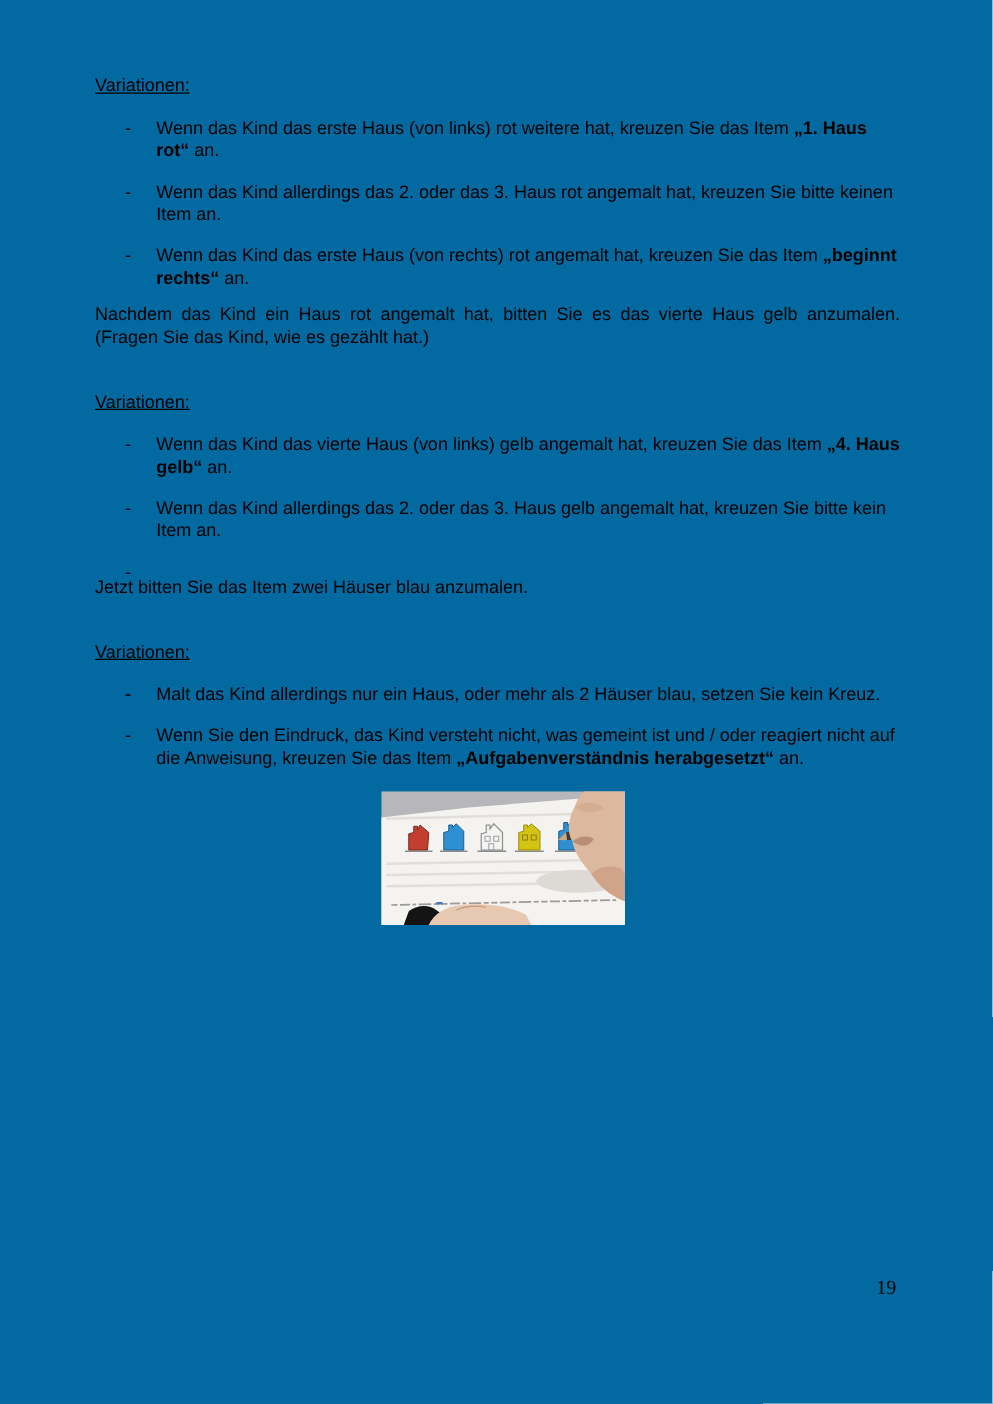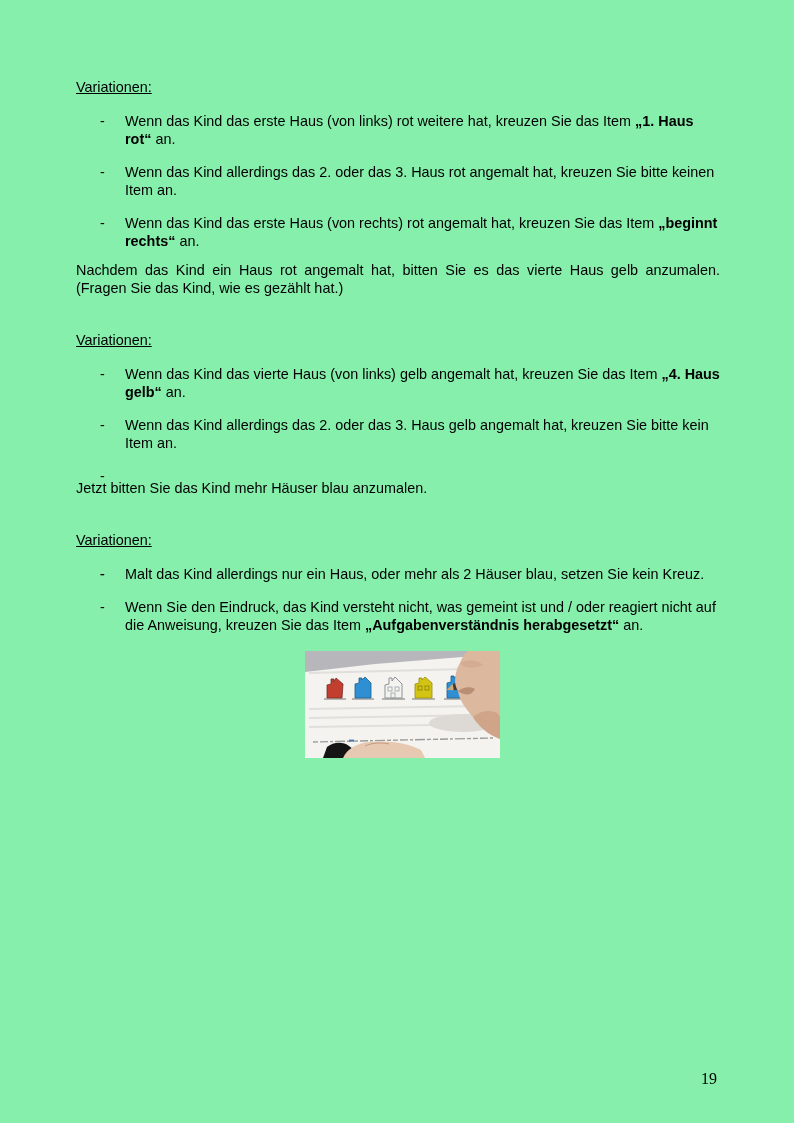--- a/index.html
+++ b/index.html
@@ -1,22 +1,22 @@
 <!DOCTYPE html>
 <html><head>
 <meta charset="utf-8">
 <style>
   * { margin:0; padding:0; box-sizing:border-box; }
   html,body { background:#ffffff; }
   body { font-family:"Liberation Sans", sans-serif; color:#000; }
   .page {
     position:relative;
     width:794px; height:1123px;
-    background:#86efac;
-    padding:78px 74px 0 76px;
+    background:#0369a1;
+    padding:60px 74px 0 76px;
     overflow:hidden;
   }
   .heading {
     font-size:14.4px; font-weight:normal;
     line-height:18px;
     text-decoration:underline;
     margin:0 0 16px 0;
   }
   .heading.spaced { margin-top:34px; }
   ul.bullets { list-style:none; margin:0; padding:0; }
@@ -39,21 +39,21 @@
   figure.photo {
     display:block;
     width:195px; height:107px;
     margin:17px auto 0 auto;
     position:relative;
     left:4px;
   }
   figure.photo svg { display:block; width:195px; height:107px; }
   .page-number {
     position:absolute;
-    top:1070px; right:77px;
+    top:1022px; right:77px;
     font-family:"Liberation Serif", serif;
     font-size:16px; line-height:18px;
     color:#000;
   }
 </style>
 </head>
 <body>
 
 <div class="page">
 
@@ -83,21 +83,21 @@
     </li>
     <li>
       <span class="dash">-</span>
       <span class="btxt"><span>Wenn das Kind allerdings das 2. oder das 3. Haus gelb angemalt hat, kreuzen Sie bitte kein Item an.</span><b></b><span></span></span>
     </li>
     <li>
       <span class="dash">-</span>
     </li>
   </ul>
 
-  <p class="para">Jetzt bitten Sie das Kind mehr Häuser blau anzumalen.</p>
+  <p class="para">Jetzt bitten Sie das Item zwei Häuser blau anzumalen.</p>
 
   <h3 class="heading spaced">Variationen:</h3>
   <ul class="bullets">
     <li>
       <span class="dash">-</span>
     </li>
     <li>
       <span class="dash">-</span>
       <span class="btxt"><span>Malt das Kind allerdings nur ein Haus, oder mehr als 2 Häuser blau, setzen Sie kein Kreuz.</span><b></b><span></span></span>
     </li>

